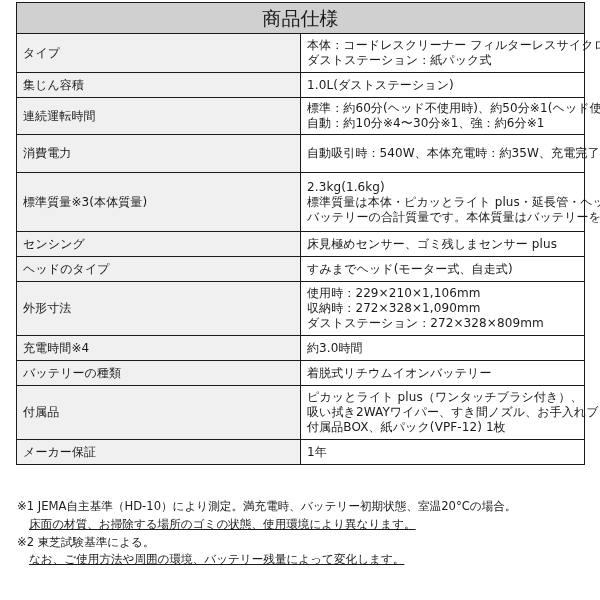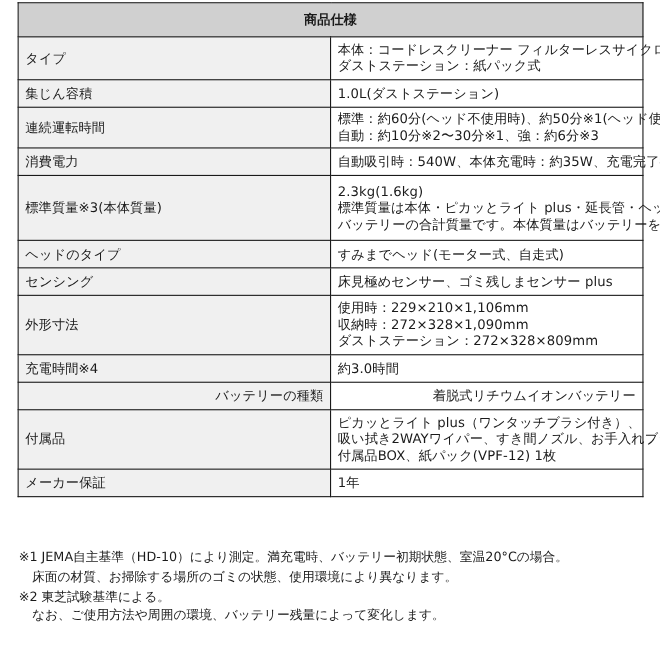--- a/index.html
+++ b/index.html
@@ -2,29 +2,29 @@
 <html><head>
 <meta charset="utf-8">
 <style>
   html, body { margin:0; padding:0; background:#ffffff; }
   body { width:600px; height:600px; position:relative; overflow:hidden;
          font-family:"DejaVu Sans", "Liberation Sans", sans-serif; color:#1a1a1a; }
   table.spec { position:absolute; left:16px; top:2px; width:569px; border-collapse:collapse;
                table-layout:fixed; }
   table.spec td, table.spec th { border:1.5px solid #1a1a1a; padding:0 6px; font-size:12px;
                line-height:15px; vertical-align:middle; letter-spacing:0.1px; }
-  table.spec th { background:#d0d0d0; font-size:12px; font-weight:bold; height:30px;
+  table.spec th { background:#d0d0d0; font-size:19px; font-weight:normal; height:30px;
                text-align:center; }
   td.label { background:#f0f0f0; width:146px; }
   td.value { background:#ffffff; }
   td .line { display:block; white-space:nowrap; }
   .notes { position:absolute; left:17px; top:498px; width:580px; font-size:11.6px;
            line-height:17.8px; }
   .notes .note { display:block; white-space:nowrap; }
-  .notes .cont { padding-left:12px; }
+  .notes .cont { padding-left:12px;text-decoration:underline; }
 </style>
 </head>
 <body>
 
 <table class="spec">
   <thead>
     <tr>
         <th colspan="2">商品仕様</th>
       </tr>
   </thead>
@@ -39,64 +39,64 @@
       <tr style="height: 25px; margin-top: 16px;">
         <td class="label">集じん容積</td>
         <td class="value">
           <span class="line">1.0L(ダストステーション)</span>
         </td>
       </tr>
       <tr style="height: 37px; margin-top: 11px;">
         <td class="label">連続運転時間</td>
         <td class="value">
           <span class="line">標準：約60分(ヘッド不使用時)、約50分※1(ヘッド使用時)</span>
-          <span class="line">自動：約10分※2〜30分※1、強：約6分※3</span>
+          <span class="line">自動：約10分※4〜30分※1、強：約6分※1</span>
         </td>
       </tr>
-      <tr style="height: 25px;">
+      <tr style="height: 38px;">
         <td class="label">消費電力</td>
         <td class="value">
           <span class="line">自動吸引時：540W、本体充電時：約35W、充電完了後：約1.8WW</span>
         </td>
       </tr>
       <tr style="height: 59px;">
         <td class="label">標準質量※3(本体質量)</td>
         <td class="value">
           <span class="line">2.3kg(1.6kg)</span>
           <span class="line">標準質量は本体・ピカッとライト plus・延長管・ヘッド、</span>
           <span class="line">バッテリーの合計質量です。本体質量はバッテリーを含みます。</span>
         </td>
       </tr>
       <tr style="height: 25px;">
+        <td class="label">センシング</td>
+        <td class="value">
+          <span class="line">床見極めセンサー、ゴミ残しまセンサー plus</span>
+        </td>
+      </tr>
+      <tr style="height: 25px;">
         <td class="label">ヘッドのタイプ</td>
         <td class="value">
           <span class="line">すみまでヘッド(モーター式、自走式)</span>
-        </td>
-      </tr>
-      <tr style="height: 25px;">
-        <td class="label">センシング</td>
-        <td class="value">
-          <span class="line">床見極めセンサー、ゴミ残しまセンサー plus</span>
         </td>
       </tr>
       <tr style="height: 54px;">
         <td class="label">外形寸法</td>
         <td class="value">
           <span class="line">使用時：229×210×1,106mm</span>
           <span class="line">収納時：272×328×1,090mm</span>
           <span class="line">ダストステーション：272×328×809mm</span>
         </td>
       </tr>
       <tr style="height: 25px;">
         <td class="label">充電時間※4</td>
         <td class="value">
           <span class="line">約3.0時間</span>
         </td>
       </tr>
-      <tr style="height: 25px; text-align: right;">
+      <tr style="height: 25px;">
         <td class="label">バッテリーの種類</td>
         <td class="value">
           <span class="line">着脱式リチウムイオンバッテリー</span>
         </td>
       </tr>
       <tr style="height: 54px;">
         <td class="label">付属品</td>
         <td class="value">
           <span class="line">ピカッとライト plus（ワンタッチブラシ付き）、</span>
           <span class="line">吸い拭き2WAYワイパー、すき間ノズル、お手入れブラシ、</span>

